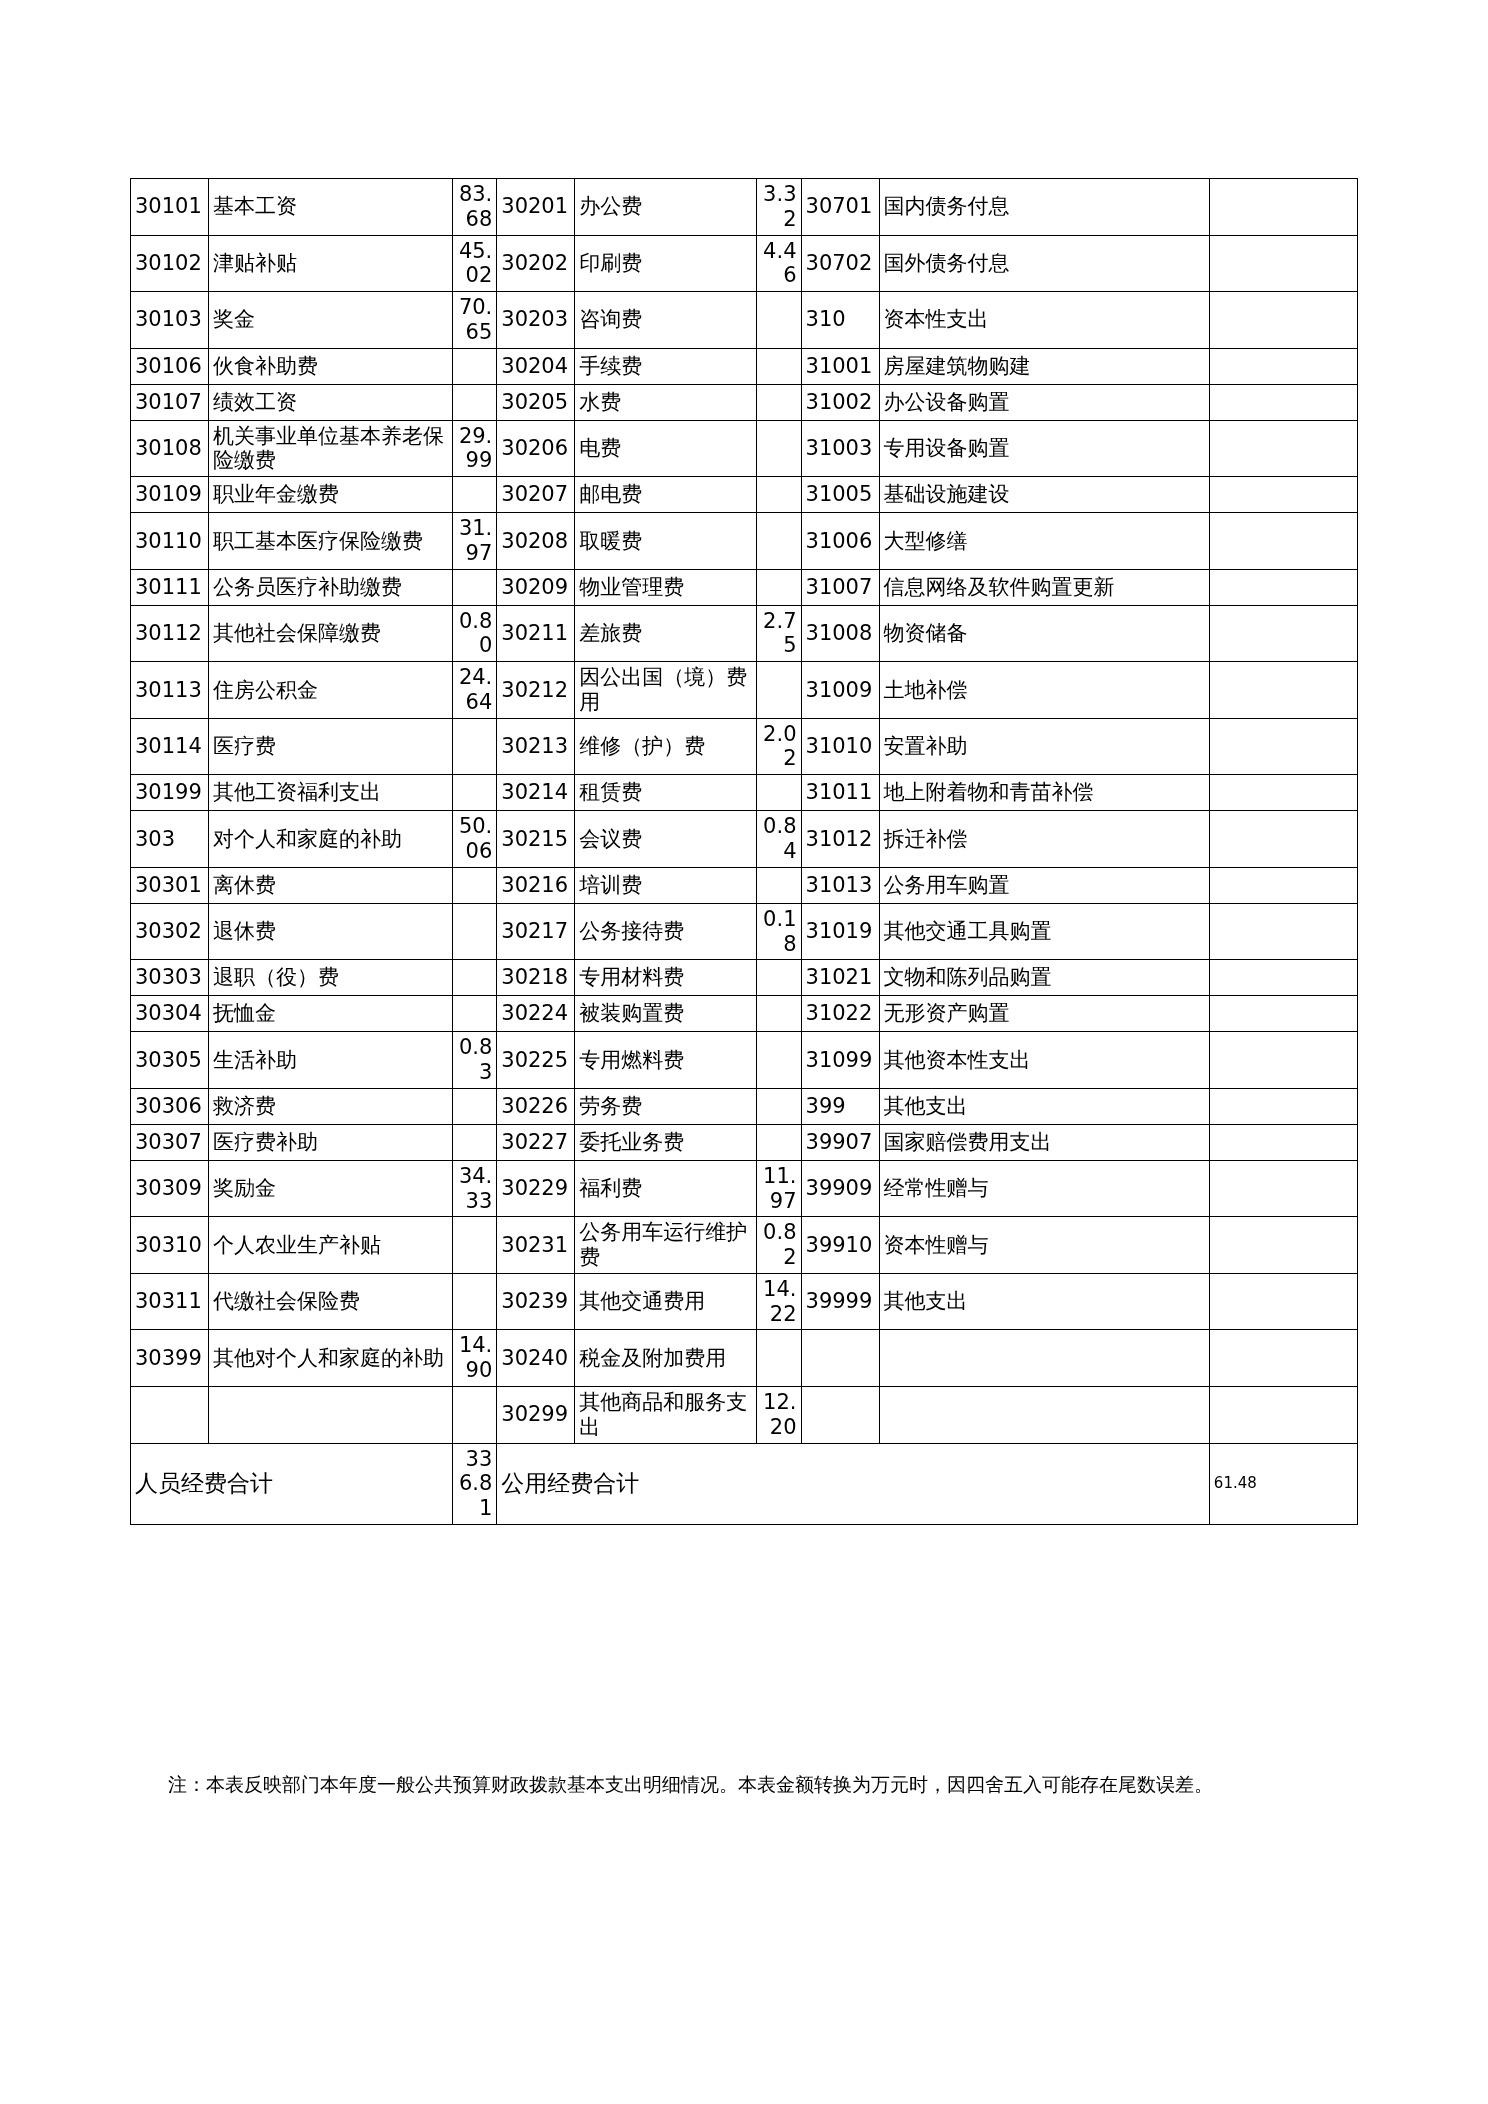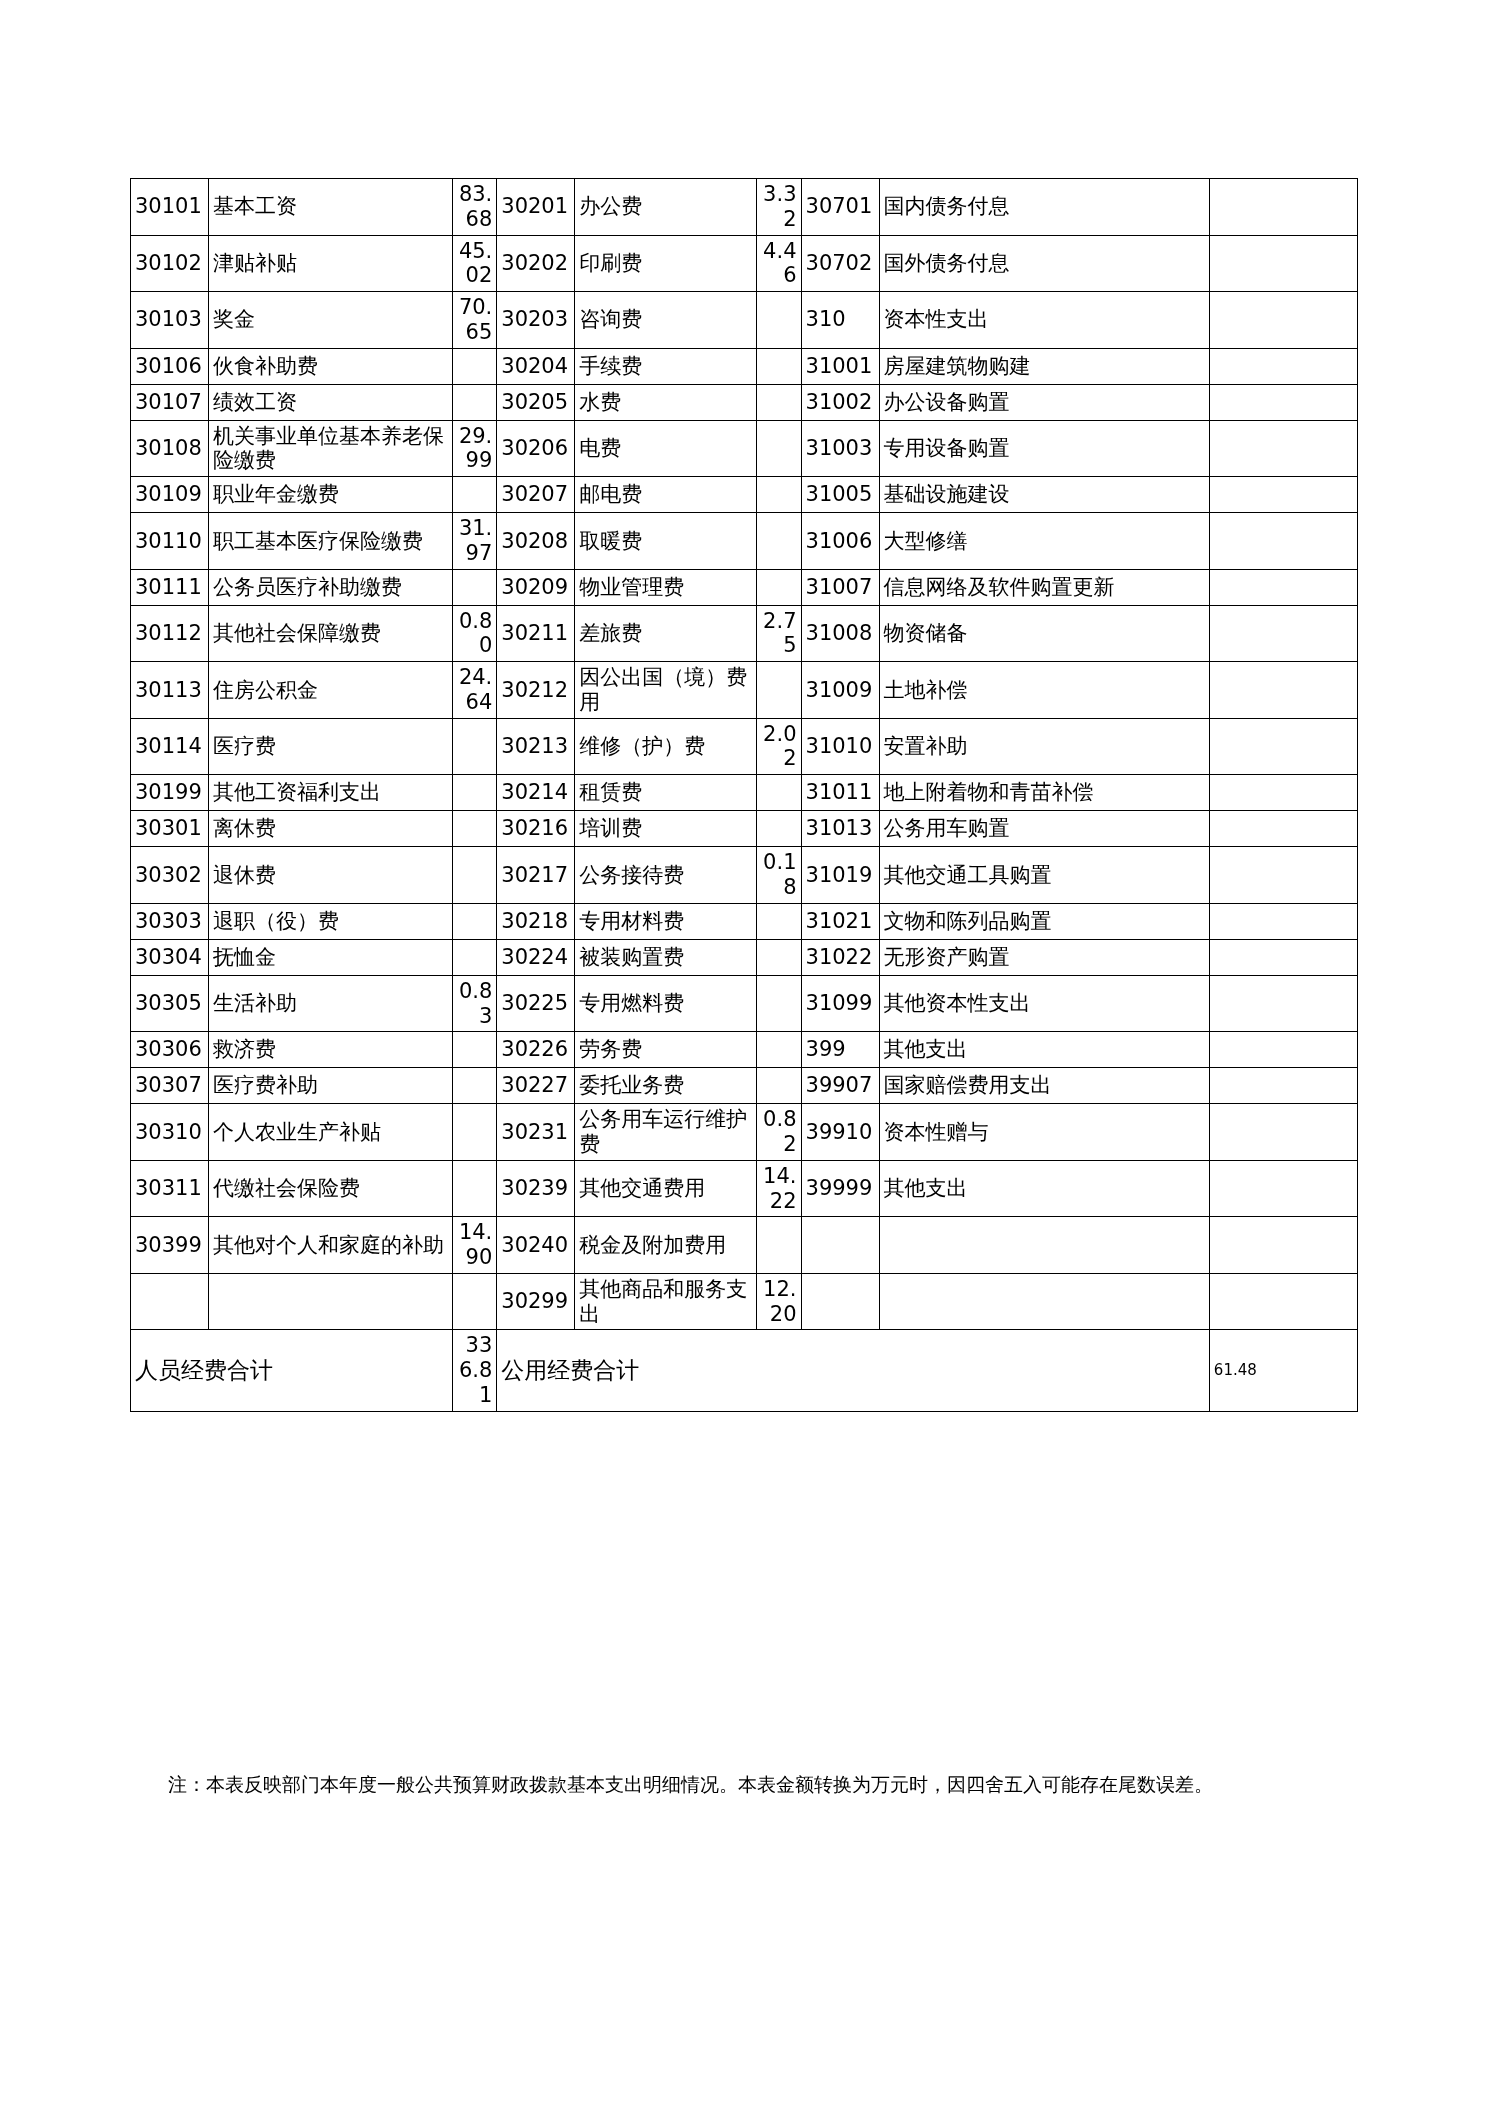--- a/index.html
+++ b/index.html
@@ -232,20 +232,31 @@
           <td class="name">其他工资福利支出</td>
           <td class="val"></td>
           <td class="code">30214</td>
           <td class="name">租赁费</td>
           <td class="val"></td>
           <td class="code">31011</td>
           <td class="name">地上附着物和青苗补偿</td>
           <td class="val"></td>
         </tr>
         <tr>
+          <td class="code">303</td>
+          <td class="name">对个人和家庭的补助</td>
+          <td class="val">50.06</td>
+          <td class="code">30215</td>
+          <td class="name">会议费</td>
+          <td class="val">0.84</td>
+          <td class="code">31012</td>
+          <td class="name">拆迁补偿</td>
+          <td class="val"></td>
+        </tr>
+        <tr>
           <td class="code">30301</td>
           <td class="name">离休费</td>
           <td class="val"></td>
           <td class="code">30216</td>
           <td class="name">培训费</td>
           <td class="val"></td>
           <td class="code">31013</td>
           <td class="name">公务用车购置</td>
           <td class="val"></td>
         </tr>
@@ -309,20 +320,31 @@
           <td class="name">医疗费补助</td>
           <td class="val"></td>
           <td class="code">30227</td>
           <td class="name">委托业务费</td>
           <td class="val"></td>
           <td class="code">39907</td>
           <td class="name">国家赔偿费用支出</td>
           <td class="val"></td>
         </tr>
         <tr>
+          <td class="code">30309</td>
+          <td class="name">奖励金</td>
+          <td class="val">34.33</td>
+          <td class="code">30229</td>
+          <td class="name">福利费</td>
+          <td class="val">11.97</td>
+          <td class="code">39909</td>
+          <td class="name">经常性赠与</td>
+          <td class="val"></td>
+        </tr>
+        <tr>
           <td class="code">30310</td>
           <td class="name">个人农业生产补贴</td>
           <td class="val"></td>
           <td class="code">30231</td>
           <td class="name">公务用车运行维护费</td>
           <td class="val">0.82</td>
           <td class="code">39910</td>
           <td class="name">资本性赠与</td>
           <td class="val"></td>
         </tr>

